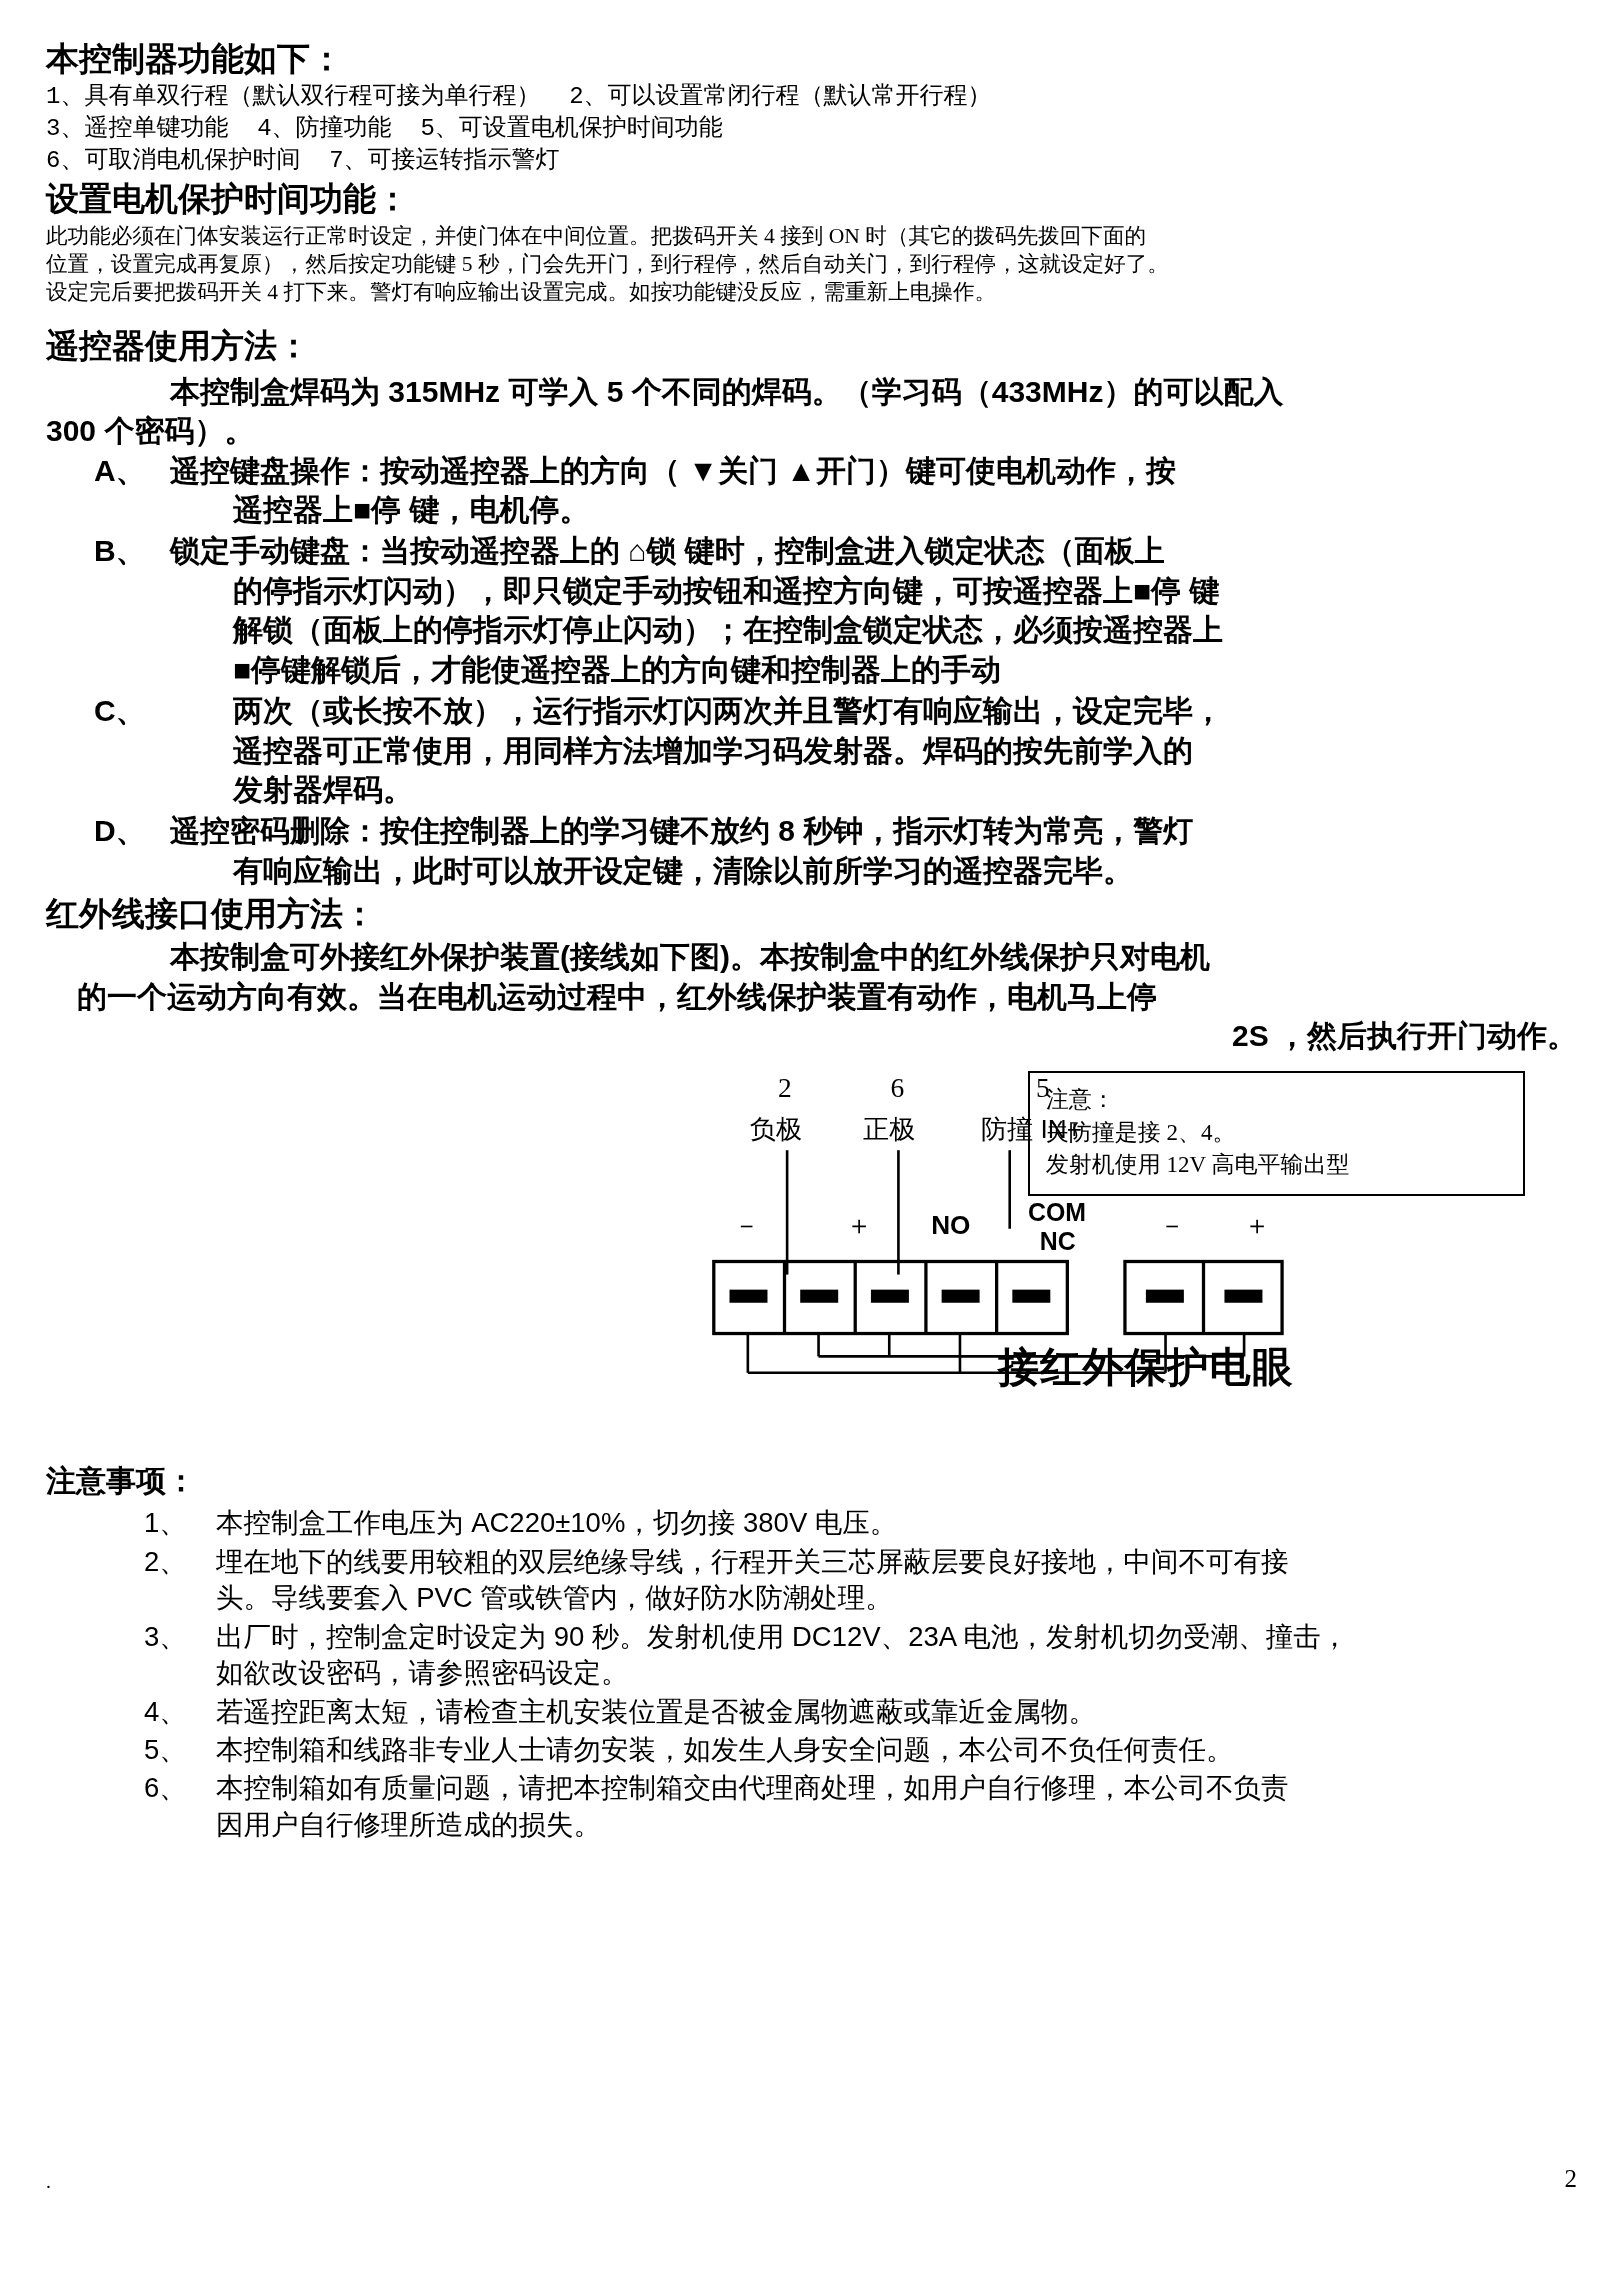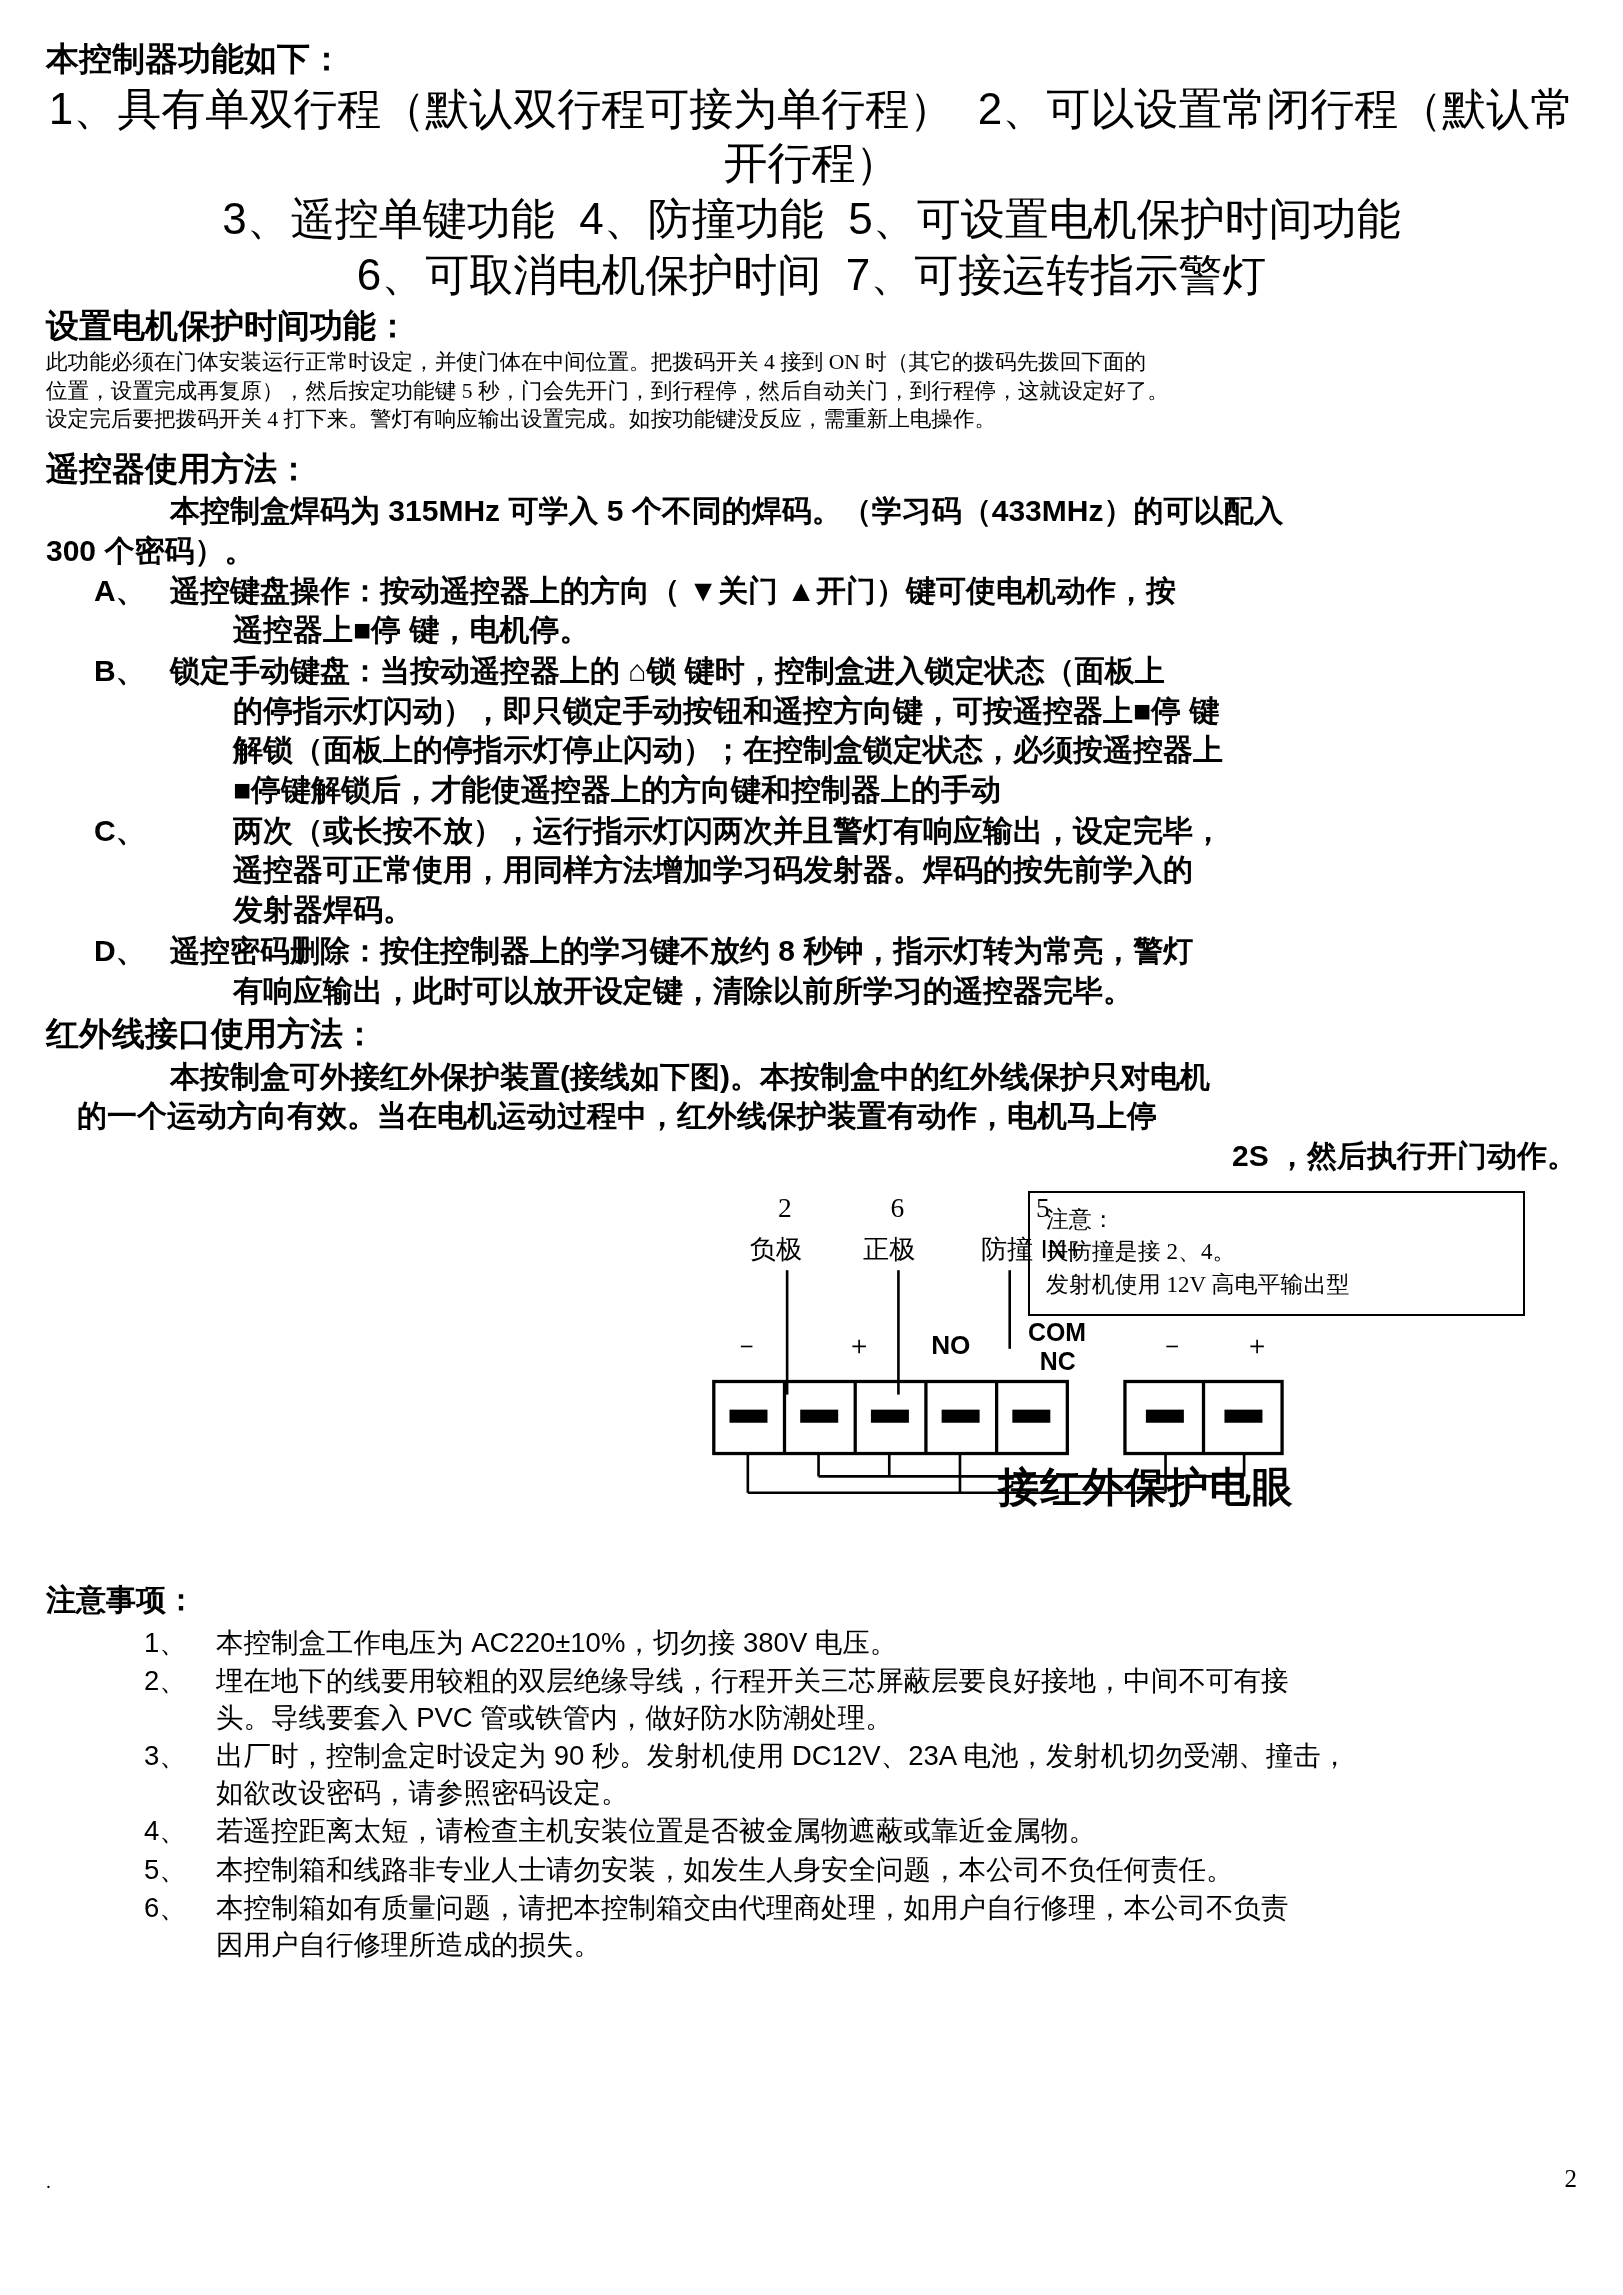--- a/index.html
+++ b/index.html
@@ -23,26 +23,25 @@
 
   
   .hdr {
     font-family: "Liberation Sans", "DejaVu Sans", sans-serif;
     font-weight: bold;
     font-size: 33px;
     line-height: 1.22;
     margin: 0 0 2.6px 0;
   }
   .line {
-    font-family: Liberation Sans, sans-serif;
-    font-size: 44px;
+    font-family: Liberation Mono, monospace;
+    font-size: 24px;
     line-height: 1.22;
     margin: 0 0 2.6px 0;
     white-space: pre-wrap;
-    text-align: center;
   }
   .small {
     font-family: "Liberation Serif", "DejaVu Serif", serif;
     font-size: 21.6px;
     line-height: 1.30;
     margin: 0;
   }
   .para-b {
     font-family: "Liberation Sans", "DejaVu Sans", sans-serif;
     font-weight: bold;
@@ -175,21 +174,21 @@
   <div class="hdr">本控制器功能如下：</div>
   <div class="line">1、具有单双行程（默认双行程可接为单行程）  2、可以设置常闭行程（默认常开行程）</div>
   <div class="line">3、遥控单键功能  4、防撞功能  5、可设置电机保护时间功能</div>
   <div class="line">6、可取消电机保护时间  7、可接运转指示警灯</div>
 
   <div class="hdr" style="margin-top:3.9px;">设置电机保护时间功能：</div>
   <div class="small">此功能必须在门体安装运行正常时设定，并使门体在中间位置。把拨码开关 4 接到 ON 时（其它的拨码先拨回下面的</div>
   <div class="small">位置，设置完成再复原），然后按定功能键 5 秒，门会先开门，到行程停，然后自动关门，到行程停，这就设定好了。</div>
   <div class="small">设定完后要把拨码开关 4 打下来。警灯有响应输出设置完成。如按功能键没反应，需重新上电操作。</div>
 
-  <div class="hdr" style="margin-top:16px;">遥控器使用方法：</div>
+  <div class="hdr" style="margin-top:23px;font-family:Liberation Mono, monospace;">遥控器使用方法：</div>
   <div class="para-b" style="text-indent:124px;">本控制盒焊码为 315MHz 可学入 5 个不同的焊码。（学习码（433MHz）的可以配入</div>
   <div class="para-b">300 个密码）。</div>
 
   <div class="abc-item">
     <div class="abc-mark">A、</div>
     <div class="abc-body">
       <span>遥控键盘操作：按动遥控器上的方向（ ▼关门 ▲开门）键可使电机动作，按</span>
       <span class="cont">遥控器上■停 键，电机停。</span>
     </div>
   </div>

